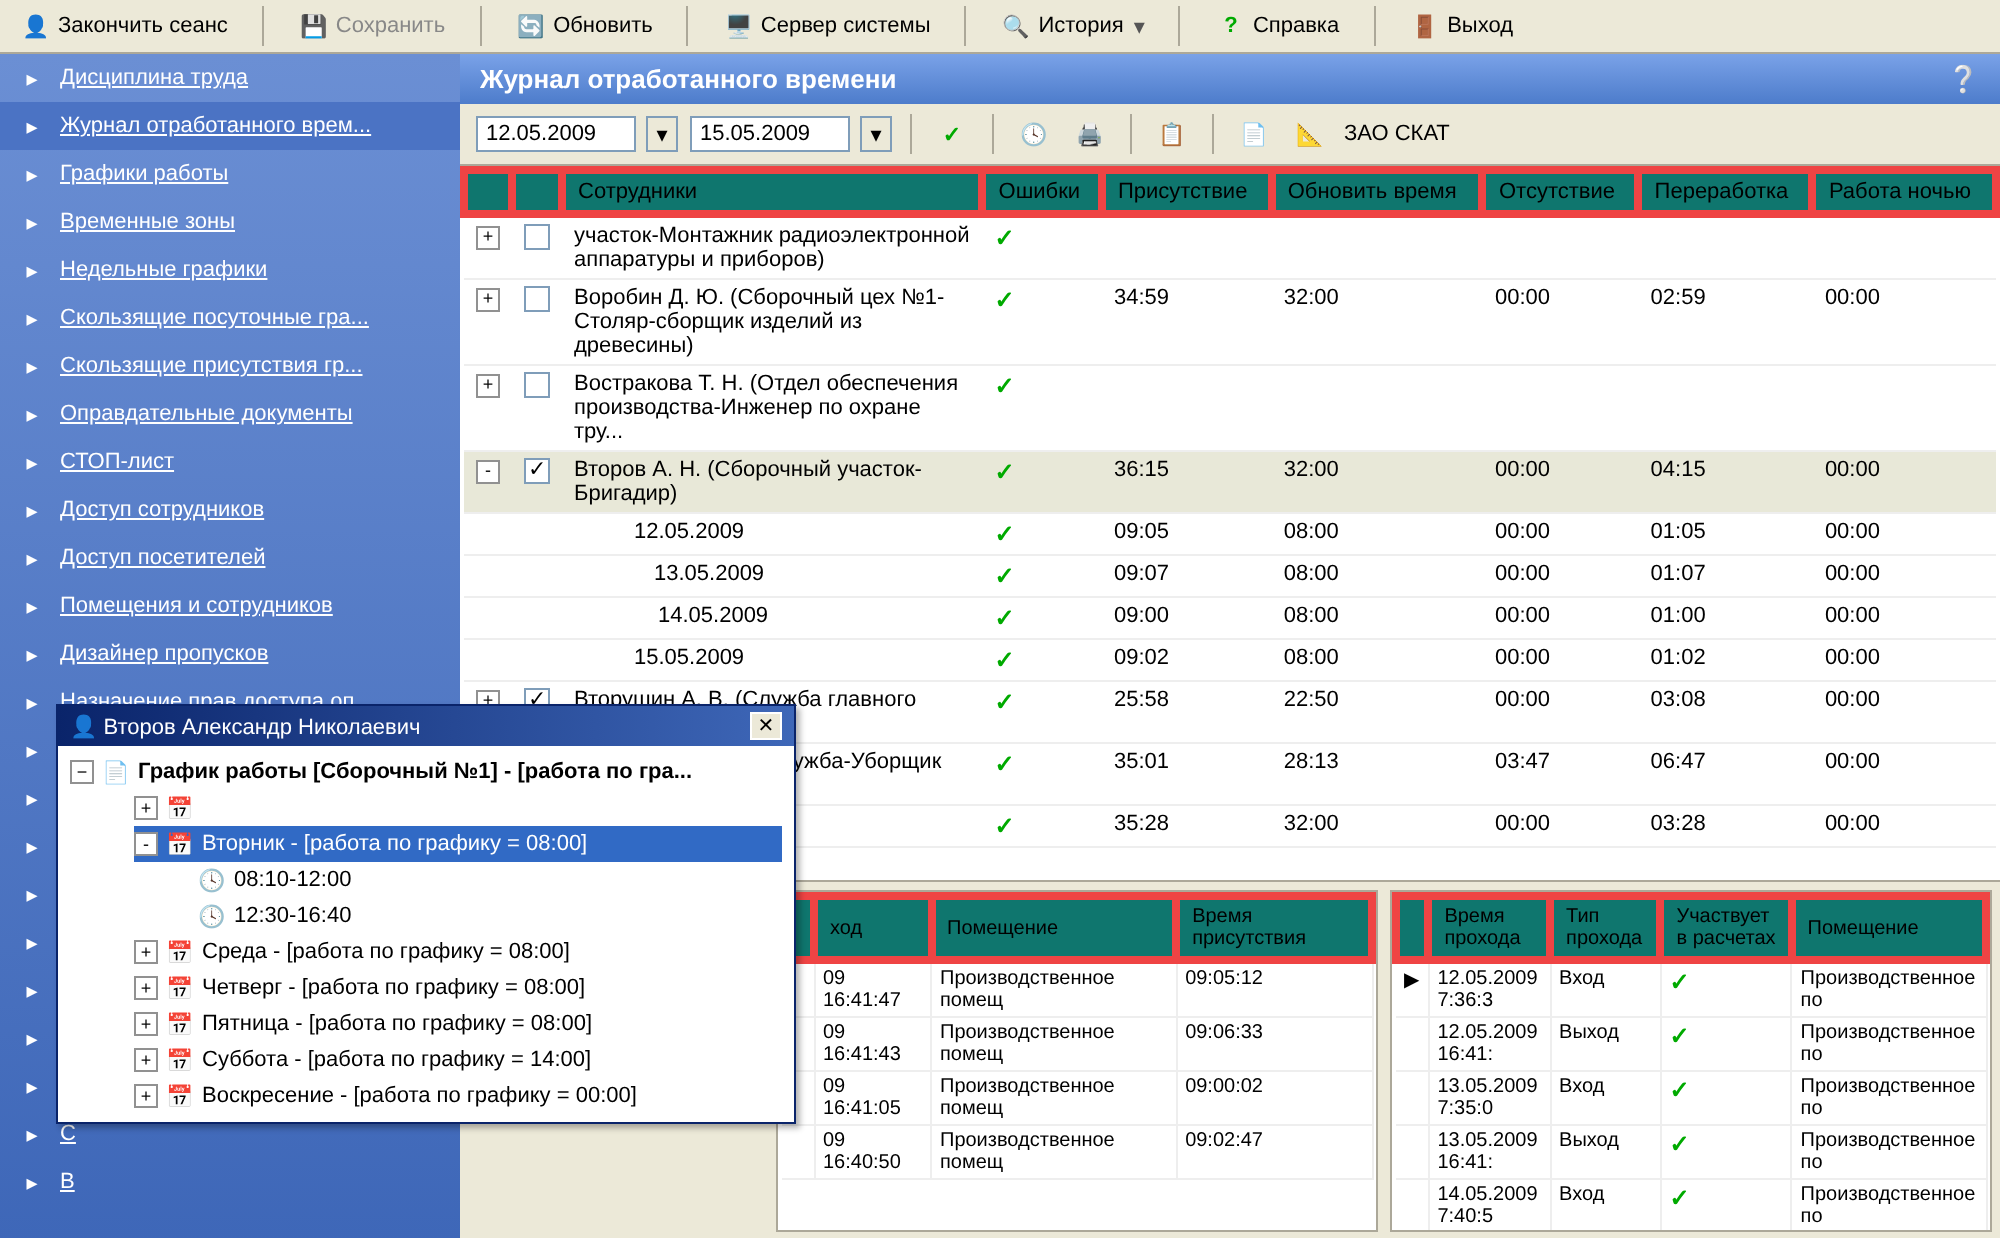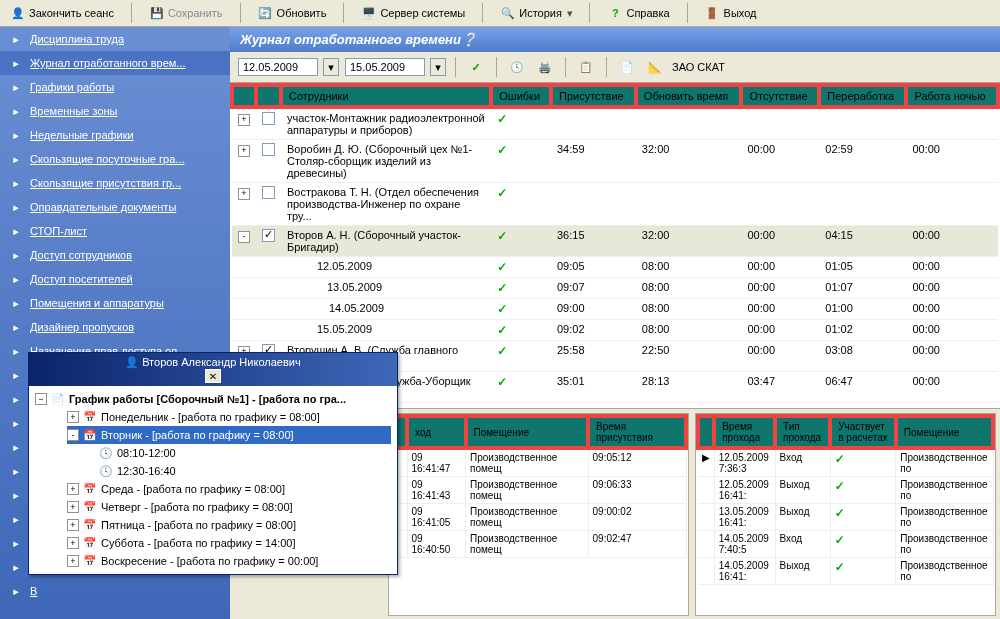--- a/index.html
+++ b/index.html
@@ -7,41 +7,41 @@
 .toolbar { background: #ece9d8; border-bottom: 1px solid #aca899; padding: 3px 6px; display: flex; gap: 10px; align-items: center; }
 .toolbar-btn { display: flex; align-items: center; gap: 3px; cursor: pointer; padding: 2px 4px; }
 .tb-icon { width: 16px; height: 16px; display: inline-flex; align-items: center; justify-content: center; }
 .main { display: flex; height: calc(100% - 26px); }
 .sidebar { width: 230px; background: linear-gradient(to bottom, #6b8fd4, #3e67b8); overflow: hidden; }
 .sidebar-item { color: #fff; padding: 4px 8px; display: flex; align-items: center; gap: 6px; cursor: pointer; white-space: nowrap; overflow: hidden; text-overflow: ellipsis; }
 .sidebar-item.active { background: #4b73c4; }
 .sidebar-item a { color: #fff; text-decoration: underline; }
 .sb-icon { width: 16px; height: 16px; flex-shrink: 0; display: inline-flex; align-items: center; justify-content: center; }
 .content { flex: 1; display: flex; flex-direction: column; background: #fff; overflow: hidden; }
-.title-bar { background: linear-gradient(to bottom, #7aa2e8, #4d7ccb); color: #fff; font-weight: bold; padding: 5px 10px; font-style: italic; font-size: 13px; display: flex; }
+.title-bar { background: linear-gradient(to bottom, #7aa2e8, #4d7ccb); color: #fff; font-weight: bold; padding: 5px 10px; font-size: 13px; display: flex; justify-content: space-between; }
 .filter-bar { background: #ece9d8; border-bottom: 1px solid #aca899; padding: 4px 8px; display: flex; align-items: center; gap: 6px; }
 .date-input { border: 1px solid #7f9db9; padding: 2px 4px; font-size: 11px; width: 80px; background: #fff; }
 .dd-btn { border: 1px solid #7f9db9; background: #ece9d8; width: 16px; height: 18px; display: inline-flex; align-items: center; justify-content: center; margin-left: -1px; }
 .icon-btn { width: 22px; height: 22px; border: 1px solid transparent; display: inline-flex; align-items: center; justify-content: center; cursor: pointer; }
 .sep { width: 1px; height: 20px; background: #aca899; margin: 0 3px; }
 .main-table-wrap { flex: 1; overflow: auto; }
 table { border-collapse: collapse; width: 100%; font-size: 11px; }
 th { background: #0f766e; border: 4px solid #ef4444; padding: 3px 6px; text-align: left; font-weight: normal; }
 td { border-bottom: 1px solid #eee; padding: 3px 6px; vertical-align: top; }
 .exp { width: 12px; height: 12px; border: 1px solid #919191; display: inline-flex; align-items: center; justify-content: center; font-size: 9px; color: #000; background: #fff; cursor: pointer; line-height: 1; }
 .chk { width: 13px; height: 13px; border: 1px solid #7f9db9; display: inline-block; background: #fff; position: relative; }
 .chk.checked::after { content: "✓"; position: absolute; top: -2px; left: 1px; color: #000; font-size: 11px; }
 .green-check::after { content: "✓"; color: #0a0; font-weight: bold; font-size: 12px; }
 .green-check { display: inline-block; width: 14px; }
-.bottom-panels { display: flex; gap: 6px; padding: 4px; background: #ece9d8; border-top: 1px solid #aca899; height: 212px; }
+.bottom-panels { display: flex; gap: 6px; padding: 4px; background: #ece9d8; border-top: 1px solid #aca899; height: 180px; }
 .panel-tbl { flex: 1; background: #fff; border: 1px solid #aca899; overflow: auto; }
 .panel-tbl th { font-size: 10px; }
 .panel-tbl td { font-size: 10px; padding: 2px 4px; border-right: 1px solid #eee; }
 .popup { position: absolute; left: 28px; top: 352px; width: 370px; background: #fff; border: 1px solid #0a246a; box-shadow: 2px 2px 3px rgba(0,0,0,.3); z-index: 100; }
-.popup-title { background: linear-gradient(to right, #0a246a, #3e67b8); color: #fff; padding: 3px 6px; display: flex; justify-content: space-between; align-items: center; flex-direction: column; }
+.popup-title { background: linear-gradient(to right, #0a246a, #3e67b8); color: #fff; padding: 3px 6px; display: flex; justify-content: space-between; align-items: center; }
 .popup-close { width: 16px; height: 14px; background: #ece9d8; border: 1px solid #fff; color: #000; display: flex; align-items: center; justify-content: center; font-size: 10px; cursor: pointer; }
 .popup-body { padding: 4px 6px; }
 .popup-sub { font-weight: bold; margin: 2px 0 4px; }
 .tree-node { padding: 2px 0 2px 0; display: flex; align-items: center; gap: 4px; }
 .tree-node.selected { background: #316ac5; color: #fff; }
 .tree-icon { width: 14px; height: 14px; display: inline-flex; align-items: center; justify-content: center; }
 .indent2 { margin-left: 32px; }
 .indent4 { margin-left: 64px; }
 .row-sel { background: #e8e8d8; }
 </style>
@@ -128,21 +128,21 @@
       <div class="sidebar-item">
         <span class="sb-icon">▸</span>
         <a>Доступ сотрудников</a>
       </div>
       <div class="sidebar-item">
         <span class="sb-icon">▸</span>
         <a>Доступ посетителей</a>
       </div>
       <div class="sidebar-item">
         <span class="sb-icon">▸</span>
-        <a>Помещения и аппаратуры</a>
+        <a>Помещения и сотрудников</a>
       </div>
       <div class="sidebar-item">
         <span class="sb-icon">▸</span>
         <a>Дизайнер пропусков</a>
       </div>
       <div class="sidebar-item">
         <span class="sb-icon">▸</span>
         <a>Назначение прав доступа оп...</a>
       </div>
       <div class="sidebar-item">
@@ -411,20 +411,27 @@
               </tr>
               <tr>
                 <td></td>
                 <td>12.05.2009 16:41:</td>
                 <td>Выход</td>
                 <td><span class="green-check"></span></td>
                 <td>Производственное по</td>
               </tr>
               <tr>
                 <td></td>
+                <td>13.05.2009 7:35:0</td>
+                <td>Вход</td>
+                <td><span class="green-check"></span></td>
+                <td>Производственное по</td>
+              </tr>
+              <tr>
+                <td></td>
                 <td>13.05.2009 16:41:</td>
                 <td>Выход</td>
                 <td><span class="green-check"></span></td>
                 <td>Производственное по</td>
               </tr>
               <tr>
                 <td></td>
                 <td>14.05.2009 7:40:5</td>
                 <td>Вход</td>
                 <td><span class="green-check"></span></td>
@@ -453,21 +460,20 @@
   <div class="popup-body">
     <div class="tree-node">
       <span class="exp">−</span>
       <span class="tree-icon">📄</span>
       <b>График работы [Сборочный №1] - [работа по гра...</b>
     </div>
     <div id="days">
         <div class="tree-node indent2">
           <span class="exp">+</span>
           <span class="tree-icon">📅</span>
-          <span>Понедельник - [работа по графику = 08:00]</span>
         </div>
         <div class="tree-node indent2 selected">
           <span class="exp">-</span>
           <span class="tree-icon">📅</span>
           <span>Вторник - [работа по графику = 08:00]</span>
         </div>
         <div class="tree-node indent4">
           <span class="tree-icon">🕓</span>
           <span>08:10-12:00</span>
         </div>

